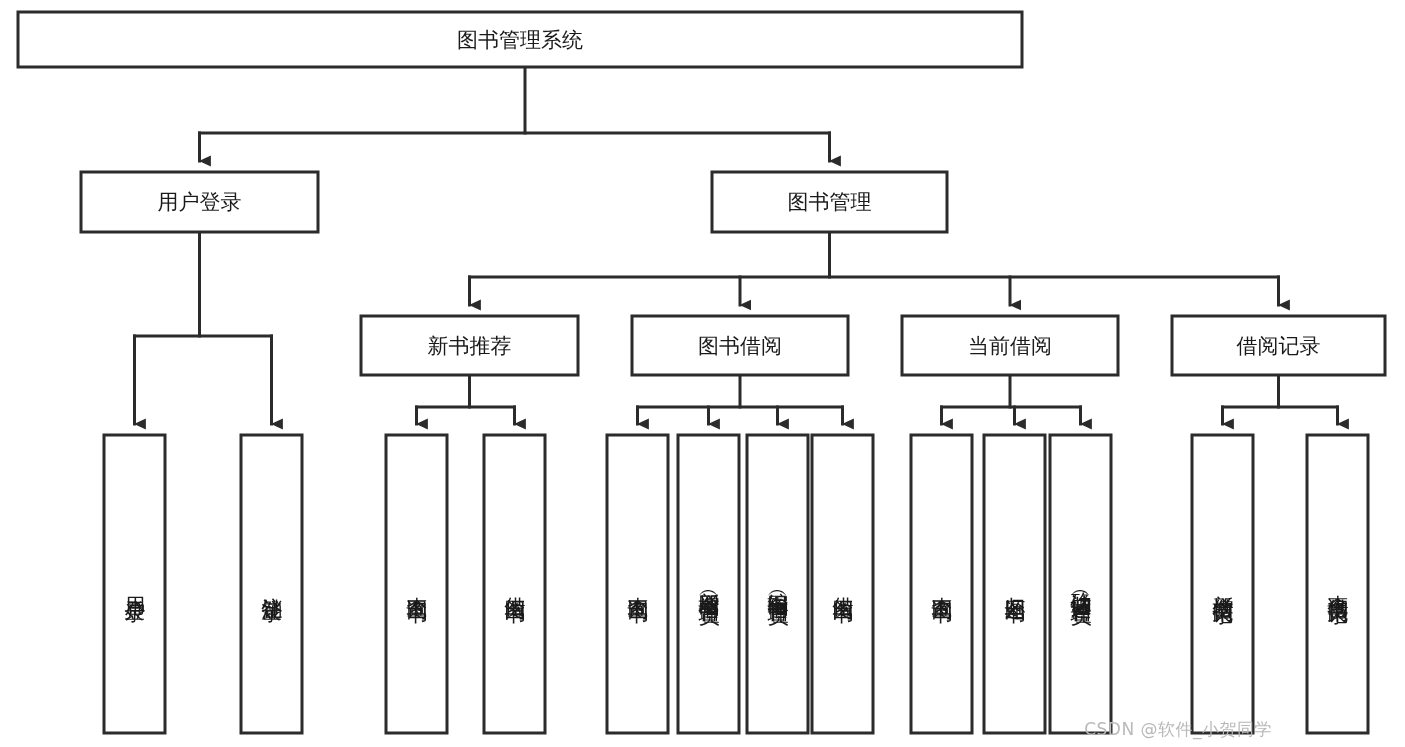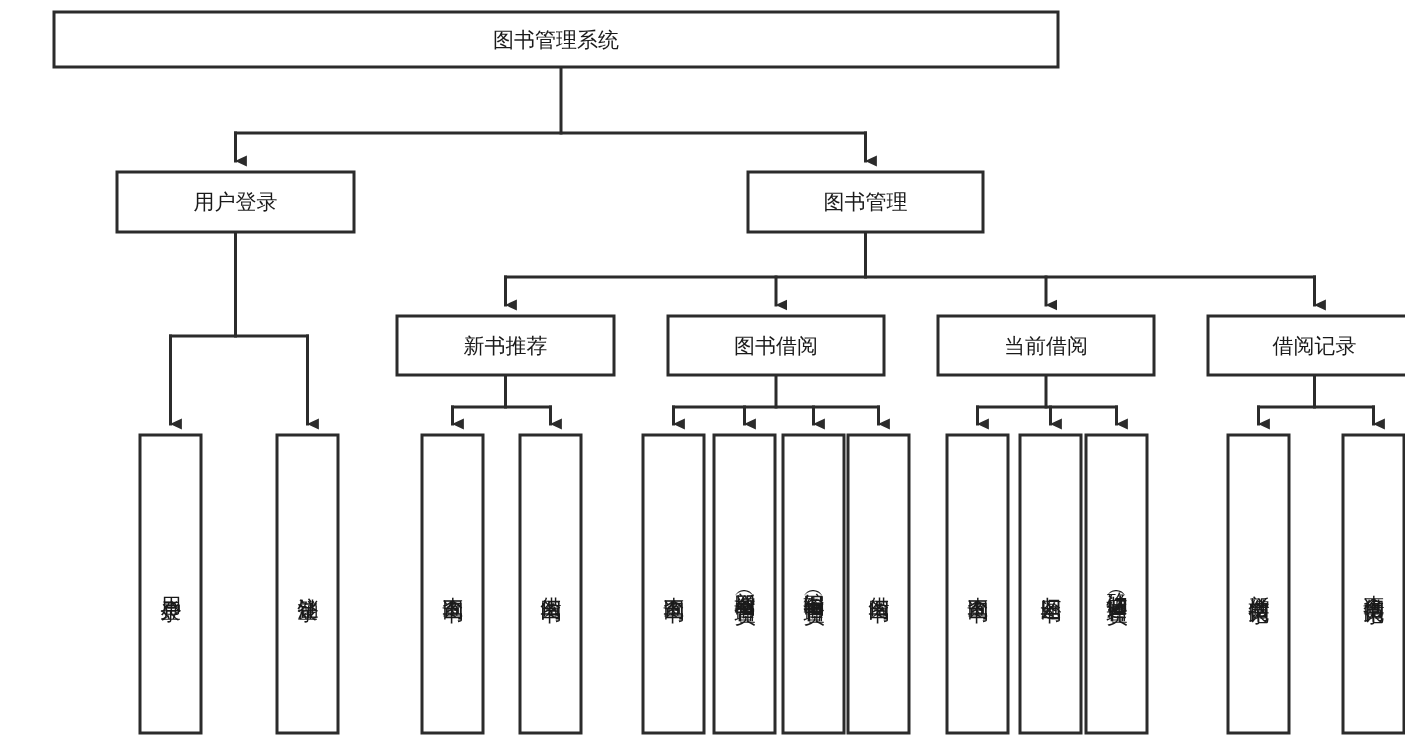--- a/index.html
+++ b/index.html
@@ -13,21 +13,20 @@
     font-family: "DejaVu Sans", "Liberation Sans", sans-serif;
     overflow: hidden;
     position: relative;
   }
   #diagram-root {
     position: absolute;
     left: 0;
     top: 0;
     width: 1286px;
     height: 747px;
-    margin-left: 36px;
   }
   svg.diagram {
     display: block;
     width: 1405px;
     height: 747px;
   }
   .node-rect {
     fill: #ffffff;
     stroke: #2b2b2b;
     stroke-width: 3;
@@ -227,13 +226,14 @@
       <div class="vlabel-wrap" style="left: 1050px; top: 435px; width: 61px; height: 298px;">
         <div class="vlabel">确认归还（管理员）</div>
       </div>
       <div class="vlabel-wrap" style="left: 1192px; top: 435px; width: 61px; height: 298px;">
         <div class="vlabel">新增借阅记录</div>
       </div>
       <div class="vlabel-wrap" style="left: 1307px; top: 435px; width: 61px; height: 298px;">
         <div class="vlabel">查询借阅记录</div>
       </div>
     </div>
+  <div class="watermark">CSDN @软件_小贺同学</div>
 </div>
 
 </body></html>

